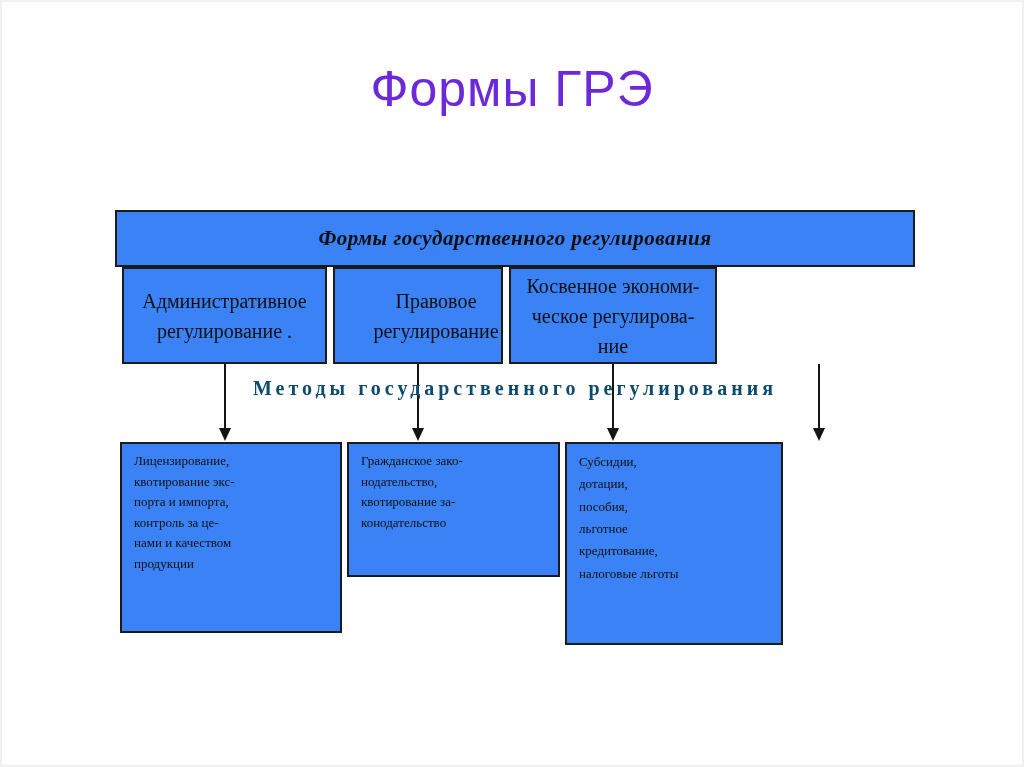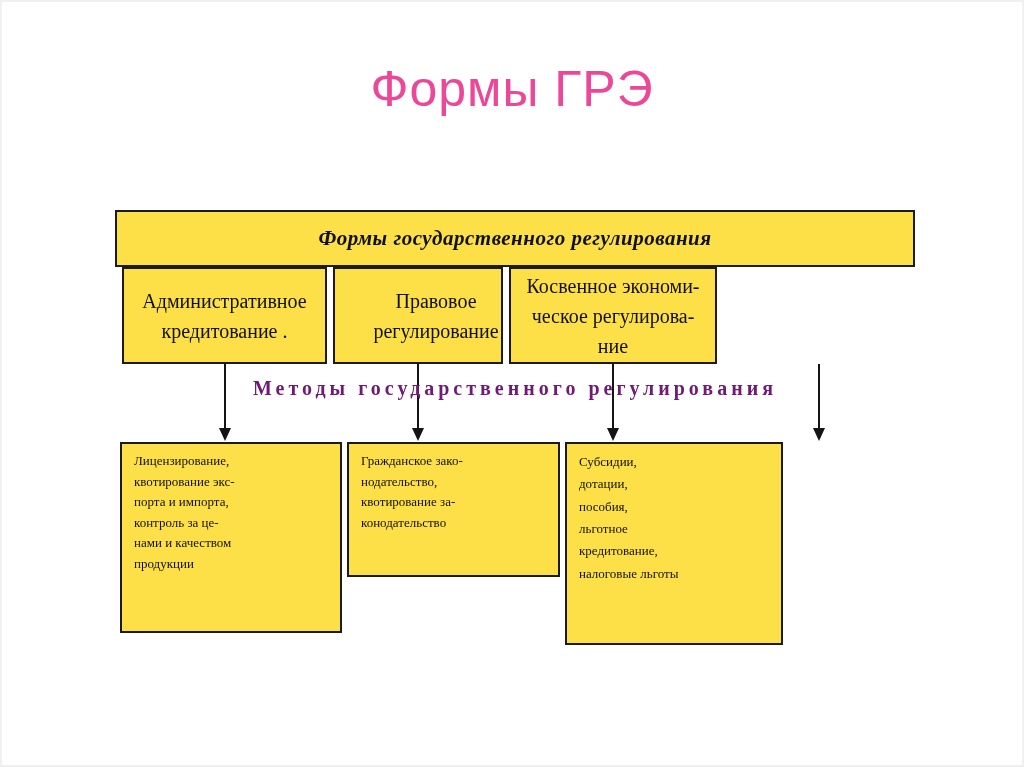--- a/index.html
+++ b/index.html
@@ -12,34 +12,34 @@
     overflow:hidden;
     font-family:"Liberation Serif","DejaVu Serif",serif;
   }
   .slide-title{
     position:absolute;
     top:58px;left:0;width:100%;
     text-align:center;
     font-family:"Liberation Sans","DejaVu Sans",sans-serif;
     font-size:50px;
     font-weight:500;
-    color:#ec4899;
+    color:#6d28d9;
     letter-spacing:1px;
   }
   .diagram{
     position:absolute;
     left:113px;top:208px;
     width:800px;height:470px;
     color:#101010;
   }
   .box{
     position:absolute;
     box-sizing:border-box;
     border:2px solid #1b1b1b;
-    background:#fde047;
+    background:#3b82f6;
   }
   .header-box{
     left:0;top:0;width:800px;height:57px;
     display:flex;align-items:center;justify-content:center;
     font-size:21px;font-weight:700;font-style:italic;
     letter-spacing:0.5px;
   }
   .form-box{
     top:57px;height:97px;
     display:flex;align-items:center;justify-content:center;
@@ -51,21 +51,21 @@
   .form-box.f1{left:7px;width:205px;}
   .form-box.f2{left:218px;width:170px;padding-left:40px;}
   .form-box.f3{left:394px;width:208px;}
   .form-box.f4{left:608px;width:192px;}
   .methods-label{
     position:absolute;
     left:0;top:167px;width:800px;
     text-align:center;
     font-size:20px;font-weight:700;
     letter-spacing:4px;
-    color:#701a75;
+    color:#0c4a6e;
   }
   .arrow{
     position:absolute;
     top:154px;height:78px;width:12px;
     transform:translateX(-6px);
   }
   .arrow .shaft{
     position:absolute;left:5px;top:0;
     width:2px;height:66px;background:#141414;
   }
@@ -93,21 +93,21 @@
 
 <div class="slide">
 
   <div class="slide-title">Формы ГРЭ</div>
 
   <div class="diagram">
 
     <div class="box header-box">Формы государственного регулирования</div>
 
     <div class="box form-box f1">Административное
-кредитование .</div>
+регулирование .</div>
     <div class="box form-box f2">Правовое
 регулирование</div>
     <div class="box form-box f3">Косвенное экономи-
 ческое регулирова-
 ние</div>
 
     <div class="arrow" style="left:110px;">
       <div class="shaft"></div>
       <div class="head"></div>
     </div>

